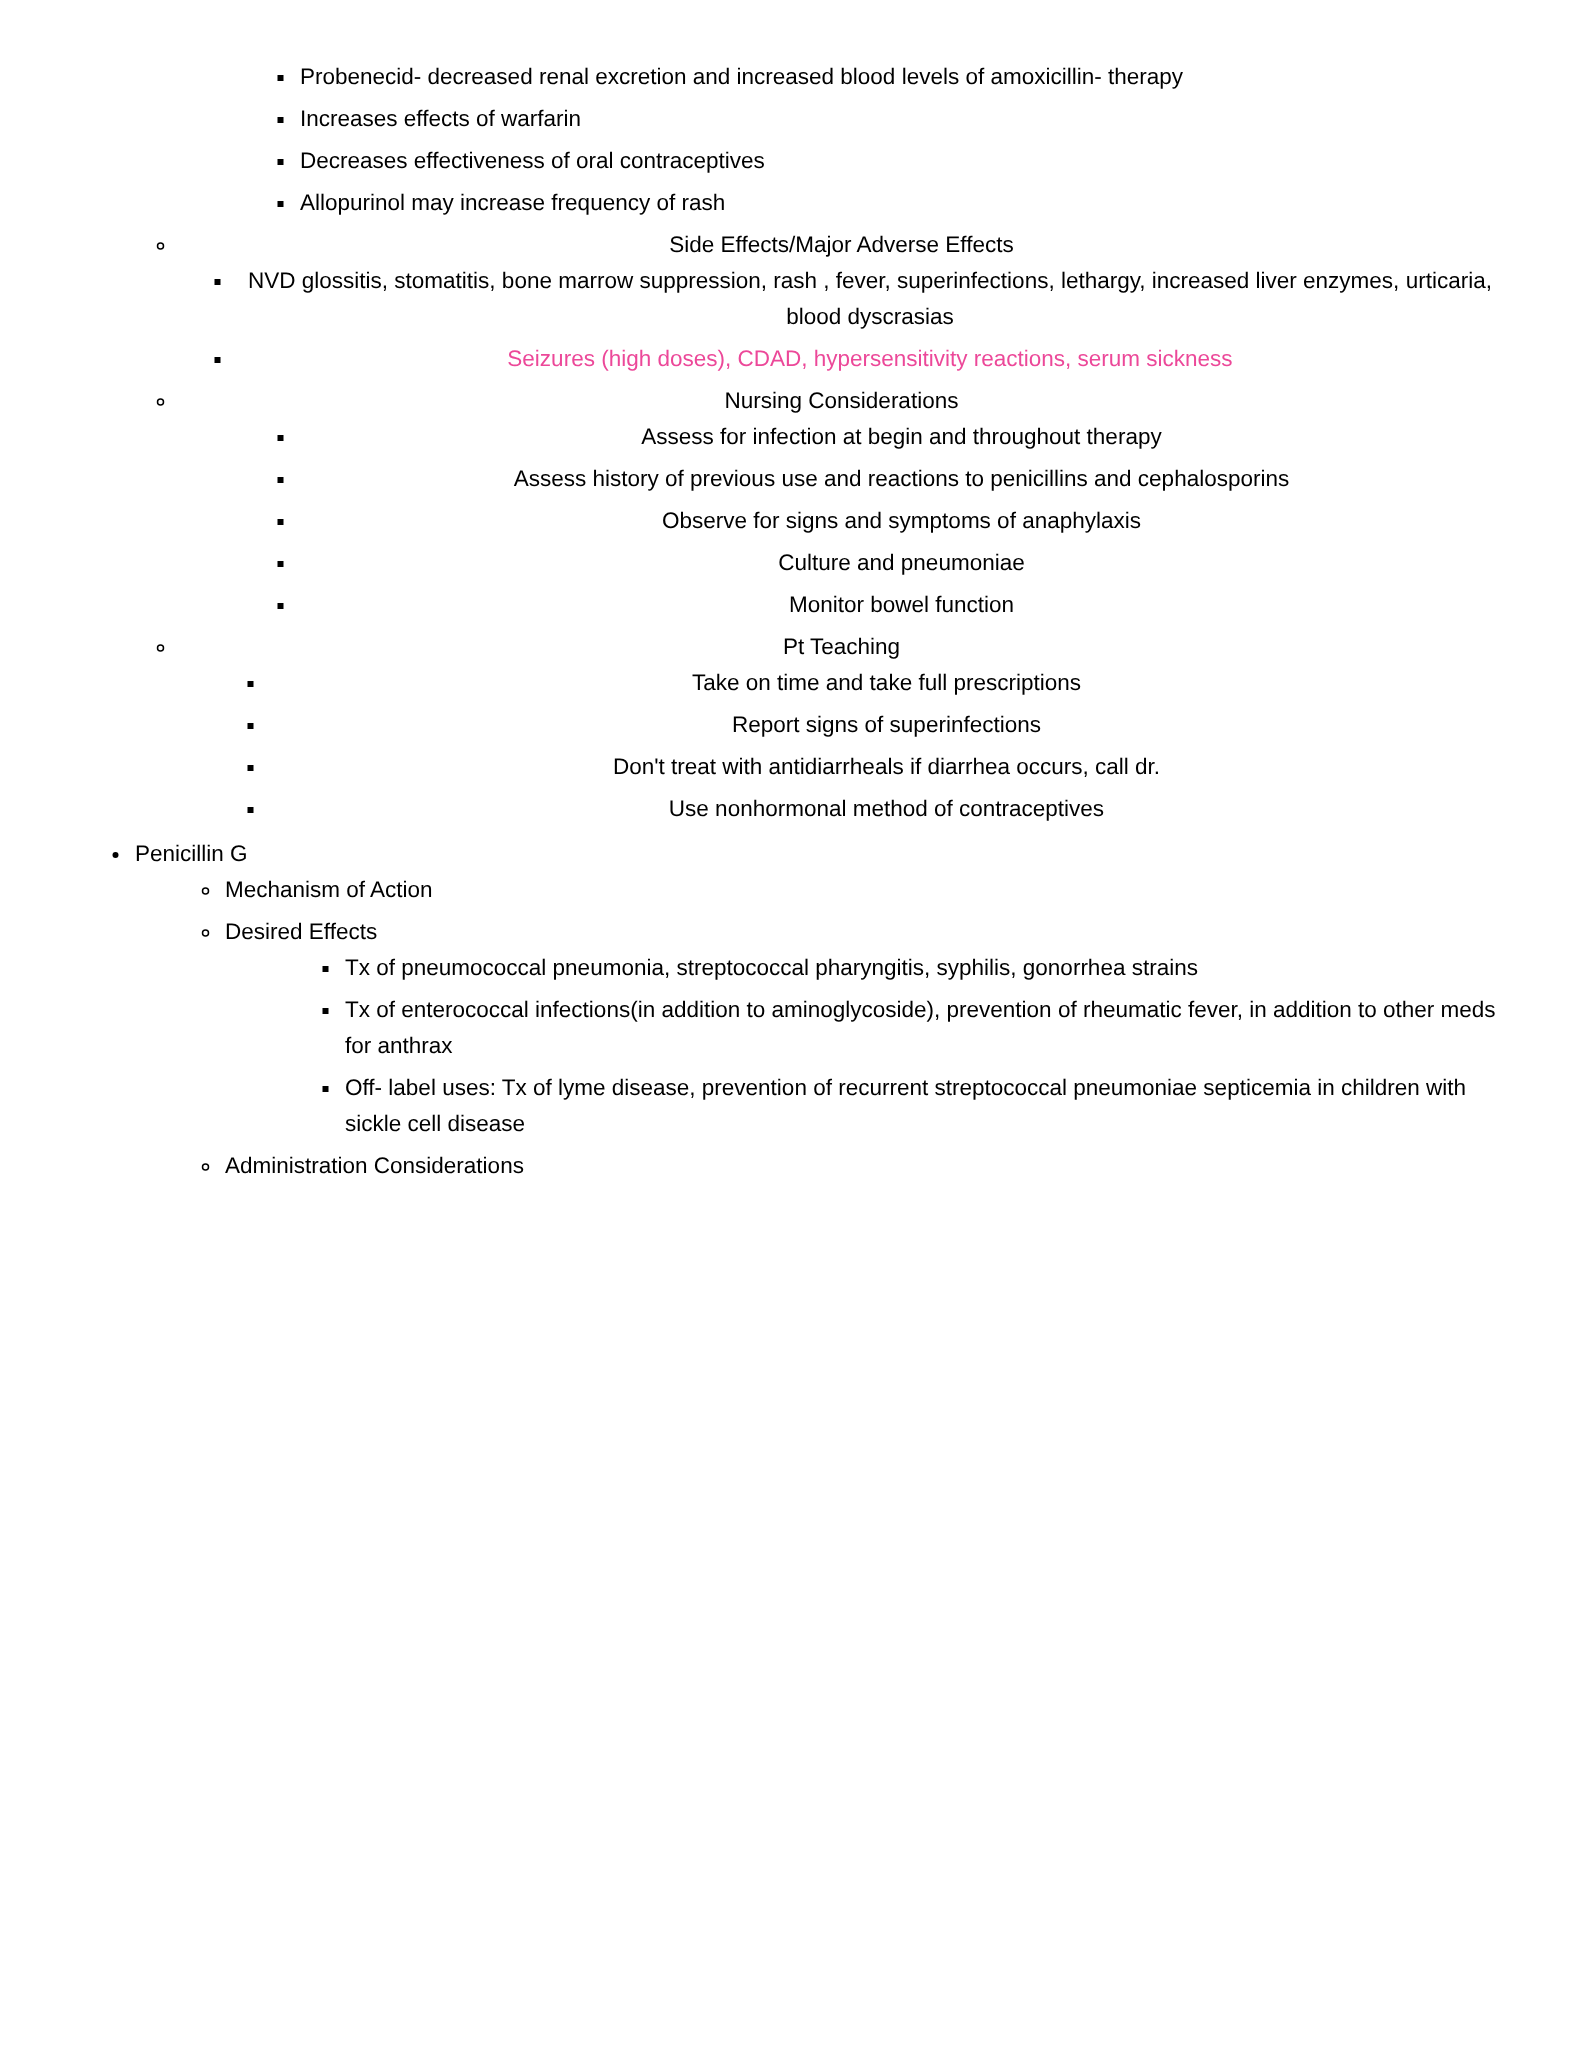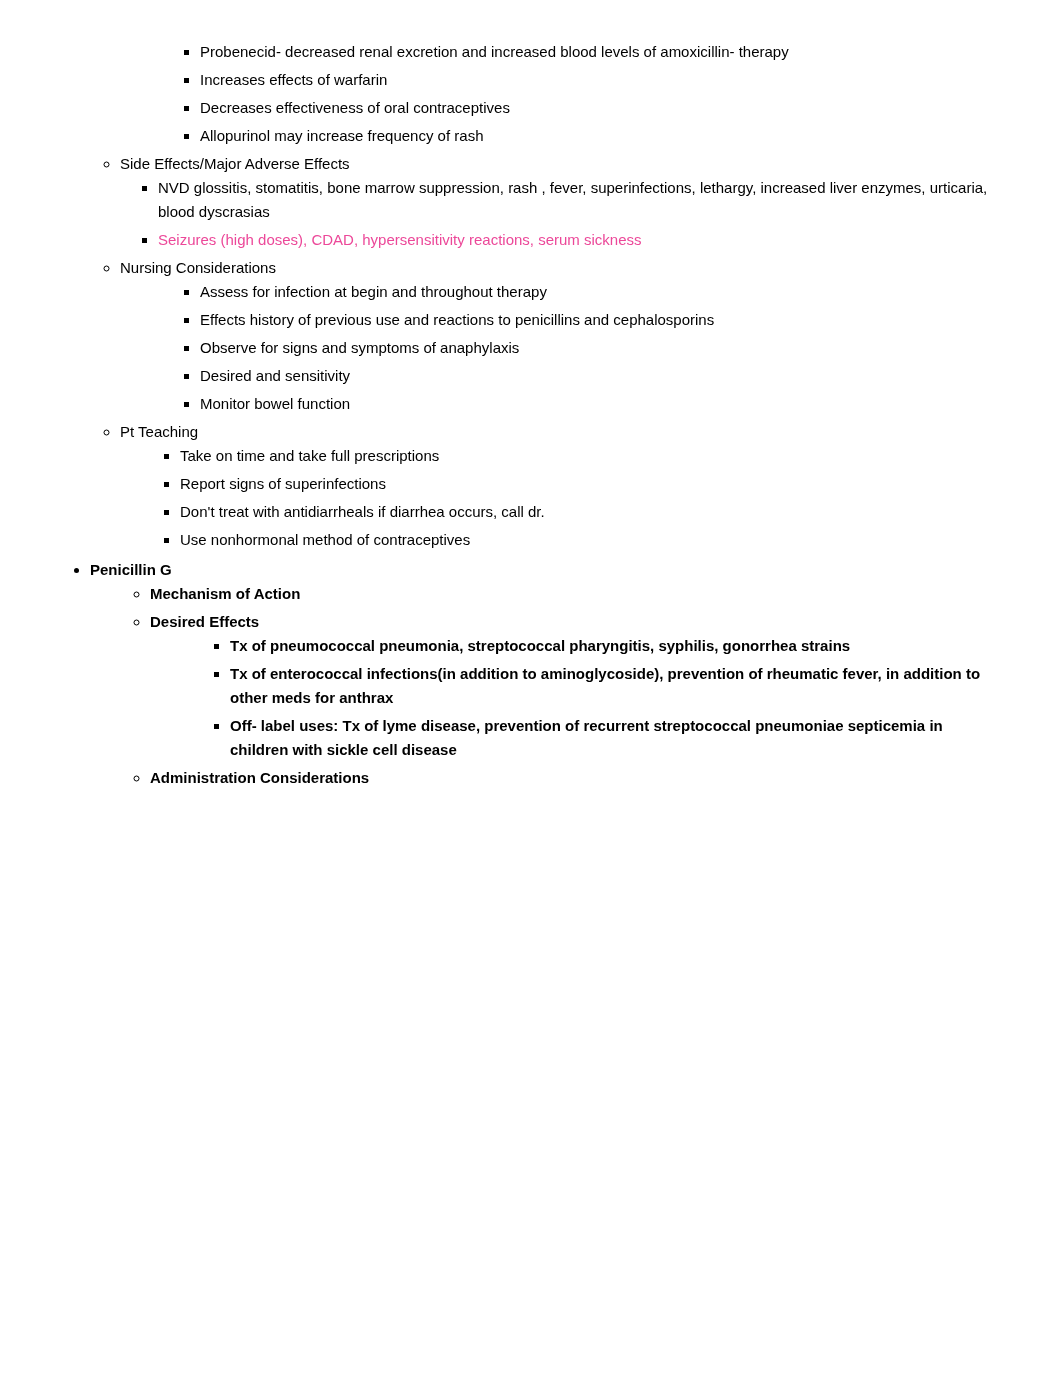--- a/index.html
+++ b/index.html
@@ -45,47 +45,47 @@
     <span>Increases effects of warfarin</span>
   </li>
   <li>
     <span>Decreases effectiveness of oral contraceptives</span>
   </li>
   <li>
     <span>Allopurinol may increase frequency of rash</span>
   </li>
 </ul>
 
-<ul class="level2" style="margin-left: 60px; margin-top: 4px;">
+<ul class="level2" style="margin-left: 60px; margin-top: 4px; text-align: center;">
   <li>
     <span>Side Effects/Major Adverse Effects</span>
     <ul class="level3" style="margin-left: 38px;">
       <li>
         <span>NVD glossitis, stomatitis, bone marrow suppression, rash , fever, superinfections, lethargy, increased liver enzymes, urticaria, blood dyscrasias</span>
       </li>
       <li>
         <span class="red-text">Seizures (high doses), CDAD, hypersensitivity reactions, serum sickness</span>
       </li>
     </ul>
   </li>
 
   <li>
     <span>Nursing Considerations</span>
     <ul class="level3" style="margin-left: 80px;">
       <li>
         <span>Assess for infection at begin and throughout therapy</span>
       </li>
       <li>
-        <span>Effects history of previous use and reactions to penicillins and cephalosporins</span>
+        <span>Assess history of previous use and reactions to penicillins and cephalosporins</span>
       </li>
       <li>
         <span>Observe for signs and symptoms of anaphylaxis</span>
       </li>
       <li>
-        <span>Desired and sensitivity</span>
+        <span>Culture and pneumoniae</span>
       </li>
       <li>
         <span>Monitor bowel function</span>
       </li>
     </ul>
   </li>
 
   <li>
     <span>Pt Teaching</span>
     <ul class="level3" style="margin-left: 60px;">
@@ -98,21 +98,21 @@
       <li>
         <span>Don't treat with antidiarrheals if diarrhea occurs, call dr.</span>
       </li>
       <li>
         <span>Use nonhormonal method of contraceptives</span>
       </li>
     </ul>
   </li>
 </ul>
 
-<ul class="level1" style="margin-left: 30px; margin-top: 6px; font-weight: bold;">
+<ul class="level1" style="margin-left: 30px; margin-top: 6px;">
   <li>
     <span>Penicillin G</span>
 
     <ul class="level2" style="margin-left: 60px;">
 
       <li>
         <span>Mechanism of Action</span>
       </li>
 
       <li>

